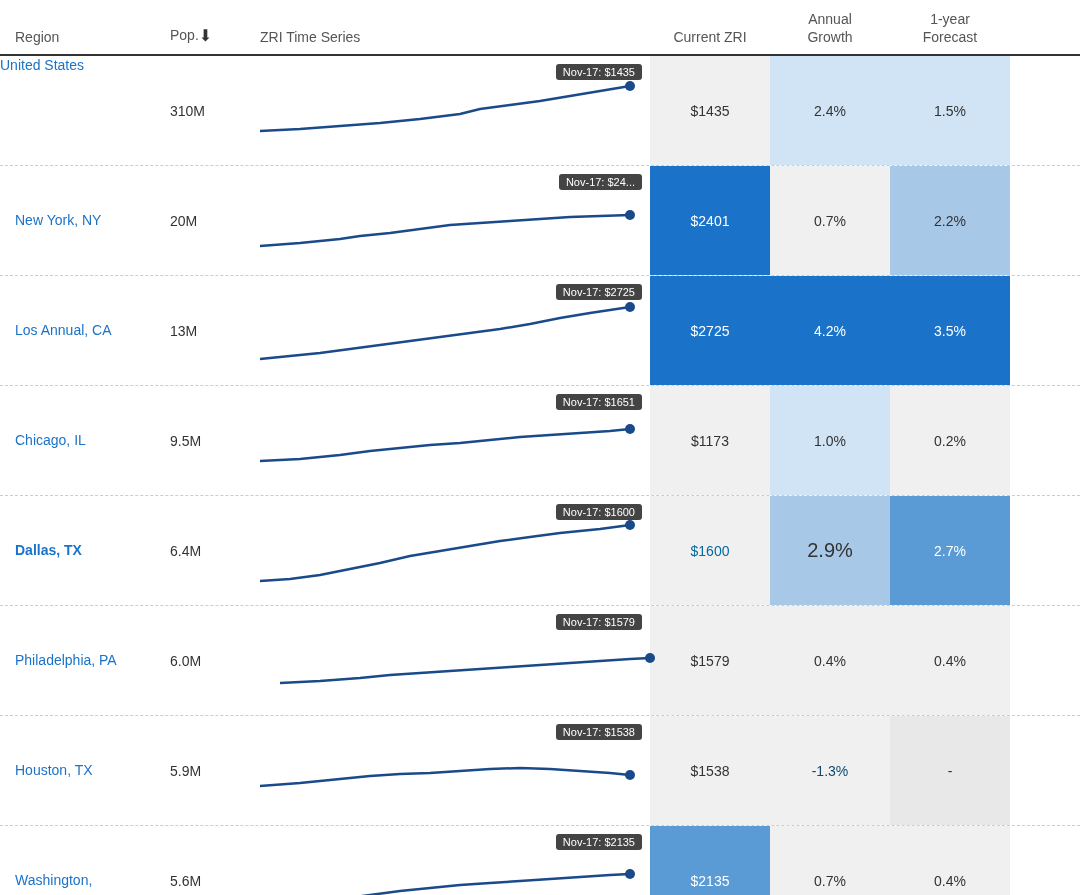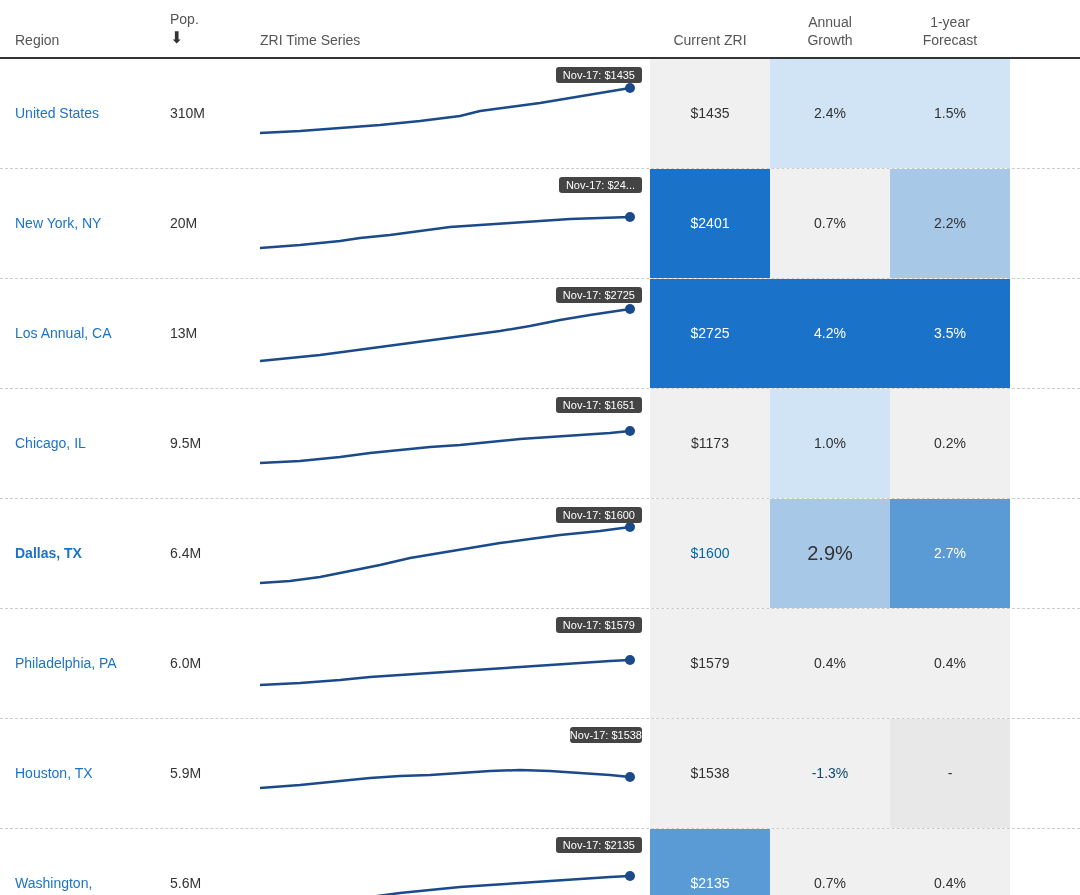--- a/index.html
+++ b/index.html
@@ -53,21 +53,21 @@
     }
 
     .header-cell {
       color: #555;
       font-size: 14px;
       line-height: 1.3;
     }
 
     .header-pop {
       display: flex;
-      flex-direction: column;
+      flex-direction: row;
       align-items: flex-start;
     }
 
     .sort-icon {
       font-size: 16px;
       color: #333;
     }
   </style>
 </head>
 <body>
@@ -93,21 +93,21 @@
       <span>Growth</span>
     </div>
     <div class="col-forecast header-cell">
       <span>1-year</span><br>
       <span>Forecast</span>
     </div>
   </div>
 
   <div id="rows-container">
       <div style="display: flex; align-items: stretch; border-bottom: 1px dashed rgb(204, 204, 204); min-height: 110px;">
-        <div style="width: 170px; min-width: 170px; display: flex; align-items: center; padding-left: 15px;">
+        <div style="width: 170px; min-width: 170px; display: flex; align-items: flex-start; ">
           <span style="color: rgb(26, 115, 200); font-size: 14px; line-height: 1.4;">United States</span>
         </div>
         <div style="width: 90px; min-width: 90px; display: flex; align-items: center; font-size: 14px;">310M</div>
         <div style="width: 390px; min-width: 390px; position: relative; display: flex; align-items: center; padding: 5px 0px;">
           <div style="position: absolute; top: 8px; right: 8px; background: rgb(68, 68, 68); color: rgb(255, 255, 255); font-size: 11px; padding: 2px 7px; border-radius: 3px; white-space: nowrap; z-index: 2;">Nov-17: $1435</div>
           <svg width="370" height="80" style="overflow: visible;">
             <polyline points="0,60 40,58 80,55 120,52 160,48 200,43 220,38 250,34 280,30 310,25 340,20 370,15" fill="none" stroke="#1a4a8a" stroke-width="2.5"></polyline>
             <circle cx="370" cy="15" r="5" fill="#1a4a8a"></circle>
           </svg>
         </div>
@@ -177,38 +177,38 @@
         </div>
         <div style="width: 120px; min-width: 120px; display: flex; align-items: center; justify-content: center; text-align: center; font-size: 14px; background: rgb(240, 240, 240); color: #0369a1;">$1600</div>
         <div style="width: 120px; min-width: 120px; display: flex; align-items: center; justify-content: center; text-align: center; font-size: 20px; background: rgb(168, 200, 232); color: rgb(51, 51, 51);">2.9%</div>
         <div style="width: 120px; min-width: 120px; display: flex; align-items: center; justify-content: center; text-align: center; font-size: 14px; background: rgb(91, 155, 213); color: rgb(255, 255, 255);">2.7%</div>
       </div>
       <div style="display: flex; align-items: stretch; border-bottom: 1px dashed rgb(204, 204, 204); min-height: 110px;">
         <div style="width: 170px; min-width: 170px; display: flex; align-items: center; padding-left: 15px;">
           <span style="color: rgb(26, 115, 200); font-size: 14px; line-height: 1.4;">Philadelphia, PA</span>
         </div>
         <div style="width: 90px; min-width: 90px; display: flex; align-items: center; font-size: 14px;">6.0M</div>
-        <div style="width: 390px; min-width: 390px; position: relative; display: flex; align-items: center; padding: 5px 0px;">
+        <div style="width: 390px; min-width: 390px; position: relative; display: flex; align-items: center; padding: 5px 0px; justify-content: flex-end;">
           <div style="position: absolute; top: 8px; right: 8px; background: rgb(68, 68, 68); color: rgb(255, 255, 255); font-size: 11px; padding: 2px 7px; border-radius: 3px; white-space: nowrap; z-index: 2;">Nov-17: $1579</div>
           <svg width="370" height="80" style="overflow: visible;">
             <polyline points="0,62 40,60 80,57 110,54 140,52 170,50 200,48 230,46 260,44 290,42 320,40 350,38 370,37" fill="none" stroke="#1a4a8a" stroke-width="2.5"></polyline>
             <circle cx="370" cy="37" r="5" fill="#1a4a8a"></circle>
           </svg>
         </div>
         <div style="width: 120px; min-width: 120px; display: flex; align-items: center; justify-content: center; text-align: center; font-size: 14px; background: rgb(240, 240, 240); color: rgb(51, 51, 51);">$1579</div>
         <div style="width: 120px; min-width: 120px; display: flex; align-items: center; justify-content: center; text-align: center; font-size: 14px; background: rgb(240, 240, 240); color: rgb(51, 51, 51);">0.4%</div>
         <div style="width: 120px; min-width: 120px; display: flex; align-items: center; justify-content: center; text-align: center; font-size: 14px; background: rgb(240, 240, 240); color: rgb(51, 51, 51);">0.4%</div>
       </div>
       <div style="display: flex; align-items: stretch; border-bottom: 1px dashed rgb(204, 204, 204); min-height: 110px;">
         <div style="width: 170px; min-width: 170px; display: flex; align-items: center; padding-left: 15px;">
           <span style="color: rgb(26, 115, 200); font-size: 14px; line-height: 1.4;">Houston, TX</span>
         </div>
         <div style="width: 90px; min-width: 90px; display: flex; align-items: center; font-size: 14px;">5.9M</div>
         <div style="width: 390px; min-width: 390px; position: relative; display: flex; align-items: center; padding: 5px 0px;">
-          <div style="position: absolute; top: 8px; right: 8px; background: rgb(68, 68, 68); color: rgb(255, 255, 255); font-size: 11px; padding: 2px 0; border-radius: 3px; white-space: nowrap; z-index: 2;">Nov-17: $1538</div>
+          <div style="position: absolute; top: 8px; right: 8px; background: rgb(68, 68, 68); color: rgb(255, 255, 255); font-size: 11px; padding: 2px 7px; border-radius: 3px; white-space: nowrap; z-index: 2;">Nov-17: $1538</div>
           <svg width="370" height="80" style="overflow: visible;">
             <polyline points="0,55 40,52 80,48 110,45 140,43 170,42 200,40 230,38 260,37 290,38 320,40 350,42 370,44" fill="none" stroke="#1a4a8a" stroke-width="2.5"></polyline>
             <circle cx="370" cy="44" r="5" fill="#1a4a8a"></circle>
           </svg>
         </div>
         <div style="width: 120px; min-width: 120px; display: flex; align-items: center; justify-content: center; text-align: center; font-size: 14px; background: rgb(240, 240, 240); color: rgb(51, 51, 51);">$1538</div>
         <div style="width: 120px; min-width: 120px; display: flex; align-items: center; justify-content: center; text-align: center; font-size: 14px; background: rgb(240, 240, 240); color: #0c4a6e;">-1.3%</div>
         <div style="width: 120px; min-width: 120px; display: flex; align-items: center; justify-content: center; text-align: center; font-size: 14px; background: rgb(232, 232, 232); color: rgb(51, 51, 51);">-</div>
       </div>
       <div style="display: flex; align-items: stretch; border-bottom: 1px dashed rgb(204, 204, 204); min-height: 110px;">

